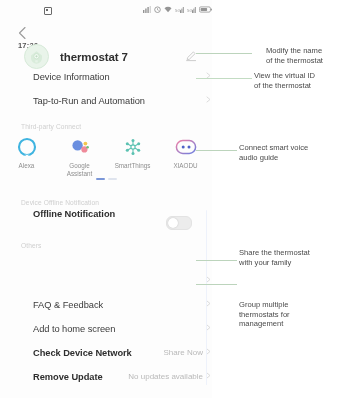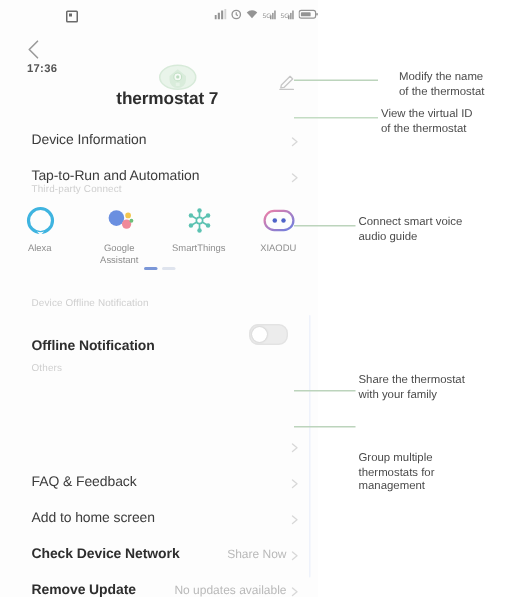--- a/index.html
+++ b/index.html
@@ -73,21 +73,20 @@
   }
   #back-btn svg { display:block; }
 
   
   #device-header {
     position: absolute;
     left: 0; top: 43px;
     width: 212px; height: 27px;
     display: flex;
     align-items: center;
-    flex-direction: column;
   }
   #device-avatar {
     margin-left: 24px;
     width: 23px; height: 23px;
     border-radius: 50%;
     background: #e9f4ea;
     border: 1px solid #d7ead9;
     display: flex;
     align-items: center;
     justify-content: center;
@@ -102,25 +101,25 @@
   #edit-name-icon {
     position: absolute;
     left: 185px; top: 48px;
     width: 12px; height: 12px;
     opacity: .55;
   }
 
   
   .row {
     position: absolute;
-    left: 0;
+    left: 12px;
     width: 212px;
     height: 26px;
     display: flex;
-    align-items: flex-end;
+    align-items: flex-start;
   }
   .row-label {
     margin-left: 21px;
     font-size: 9.3px;
     color: #3b3b3b;
     letter-spacing: -0.05px;
     white-space: nowrap;
   }
   .row-label.bold { font-weight: bold; color:#2e2e2e; }
   .row-value {

